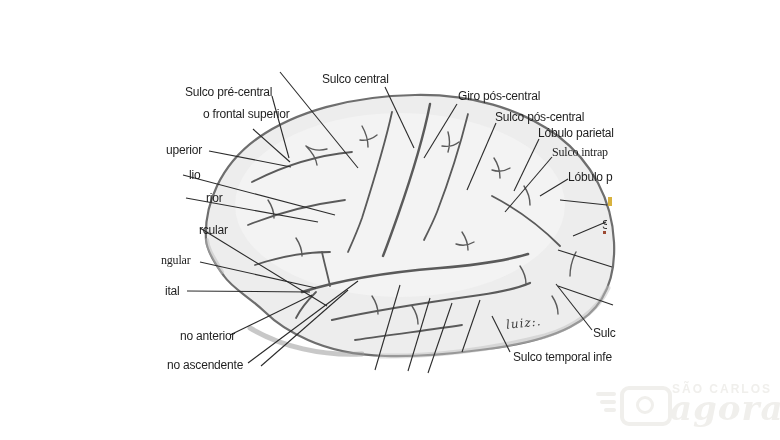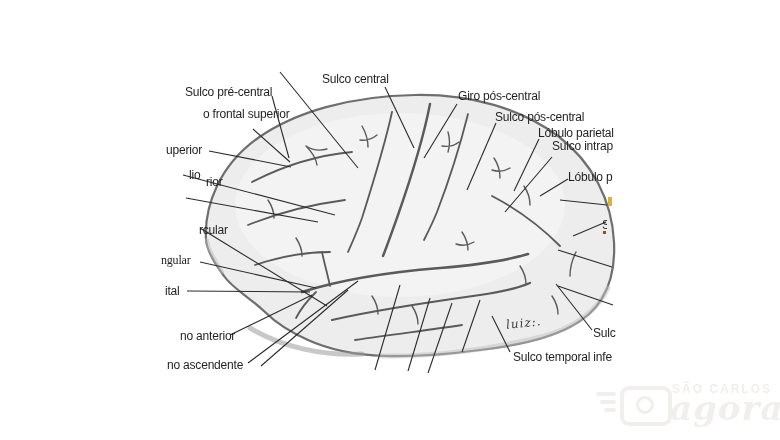--- a/index.html
+++ b/index.html
@@ -119,26 +119,26 @@
         <line x1="480" y1="300" x2="462" y2="352"></line>
       </g>
   </svg>
 
   <div id="labels">
       <div class="label" style="left: 185px; top: 86px;">Sulco pré-central</div>
       <div class="label" style="left: 322px; top: 73px; text-align: center;">Sulco central</div>
       <div class="label" style="left: 458px; top: 90px;">Giro pós-central</div>
       <div class="label" style="left: 495px; top: 111px;">Sulco pós-central</div>
       <div class="label" style="left: 538px; top: 127px;">Lóbulo parietal</div>
-      <div class="label" style="left: 552px; top: 140px;">Sulco intrap</div>
+      <div class="label" style="left: 552px; top: 146px; font-family: Liberation Serif, serif;">Sulco intrap</div>
       <div class="label" style="left: 568px; top: 171px;">Lóbulo p</div>
       <div class="label" style="left: 163px; top: 108px; margin-left: 40px;">o frontal superior</div>
       <div class="label" style="left: 166px; top: 144px;">uperior</div>
       <div class="label" style="left: 165px; top: 169px; padding-left: 24px;">lio</div>
-      <div class="label" style="left: 160px; top: 176px; padding-left: 46px;">rior</div>
+      <div class="label" style="left: 160px; top: 192px; padding-left: 46px;">rior</div>
       <div class="label" style="left: 163px; top: 224px; margin-left: 36px;">rcular</div>
       <div class="label" style="left: 161px; top: 254px; font-family: Liberation Serif, serif;">ngular</div>
       <div class="label" style="left: 165px; top: 285px;">ital</div>
       <div class="label" style="left: 170px; top: 330px; padding-left: 10px;">no anterior</div>
       <div class="label clip-bottom" style="left: 167px; top: 359px; height: 10px;">no ascendente</div>
       <div class="label" style="left: 593px; top: 327px;">Sulc</div>
       <div class="label" style="left: 513px; top: 351px;">Sulco temporal infe</div>
     </div>
 
   <div id="fragments">

